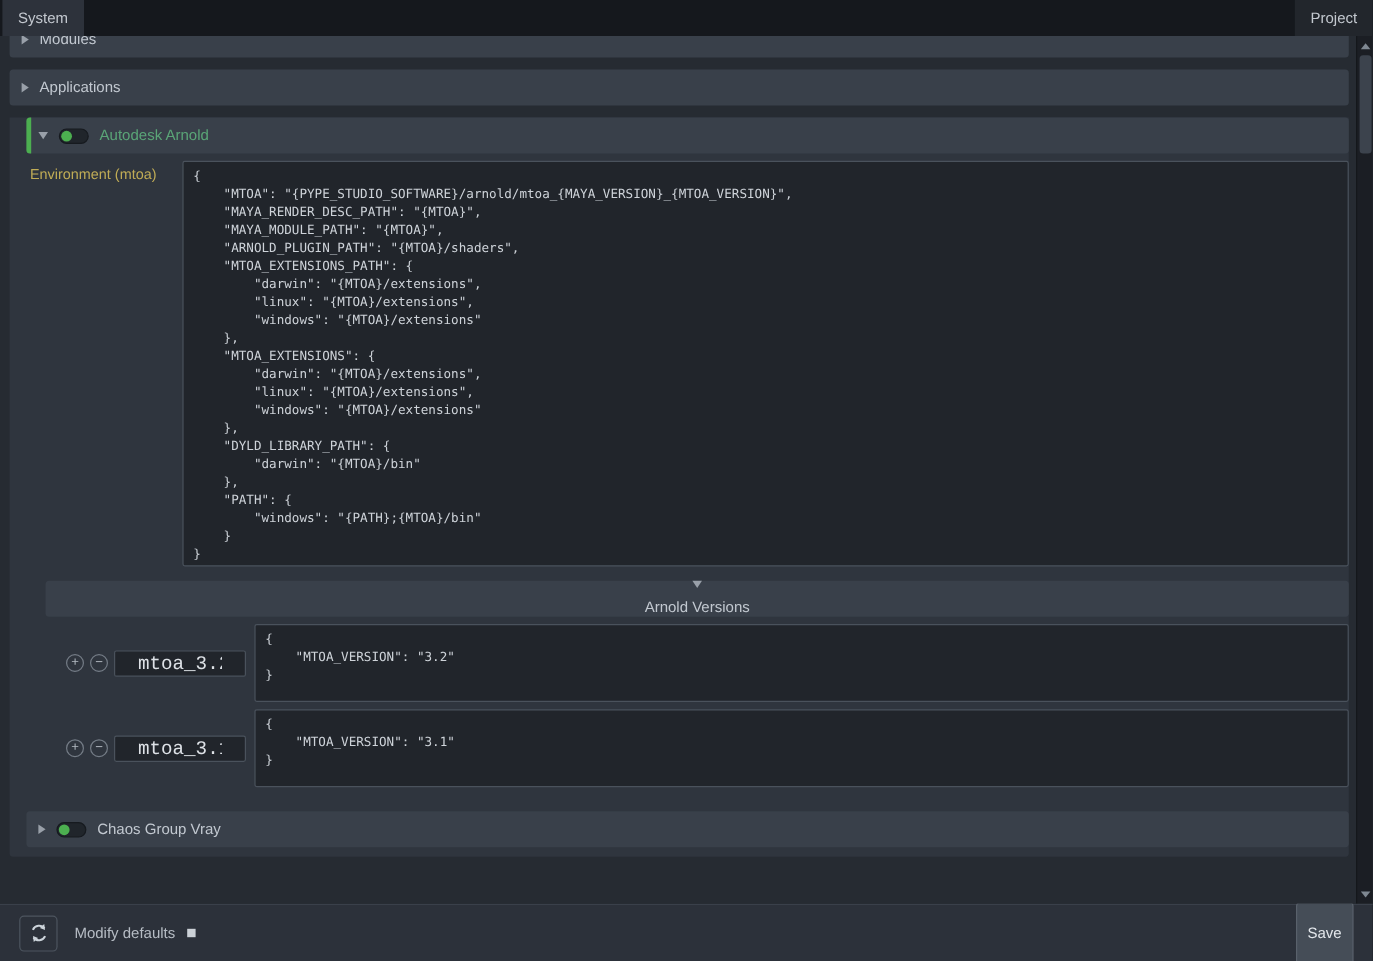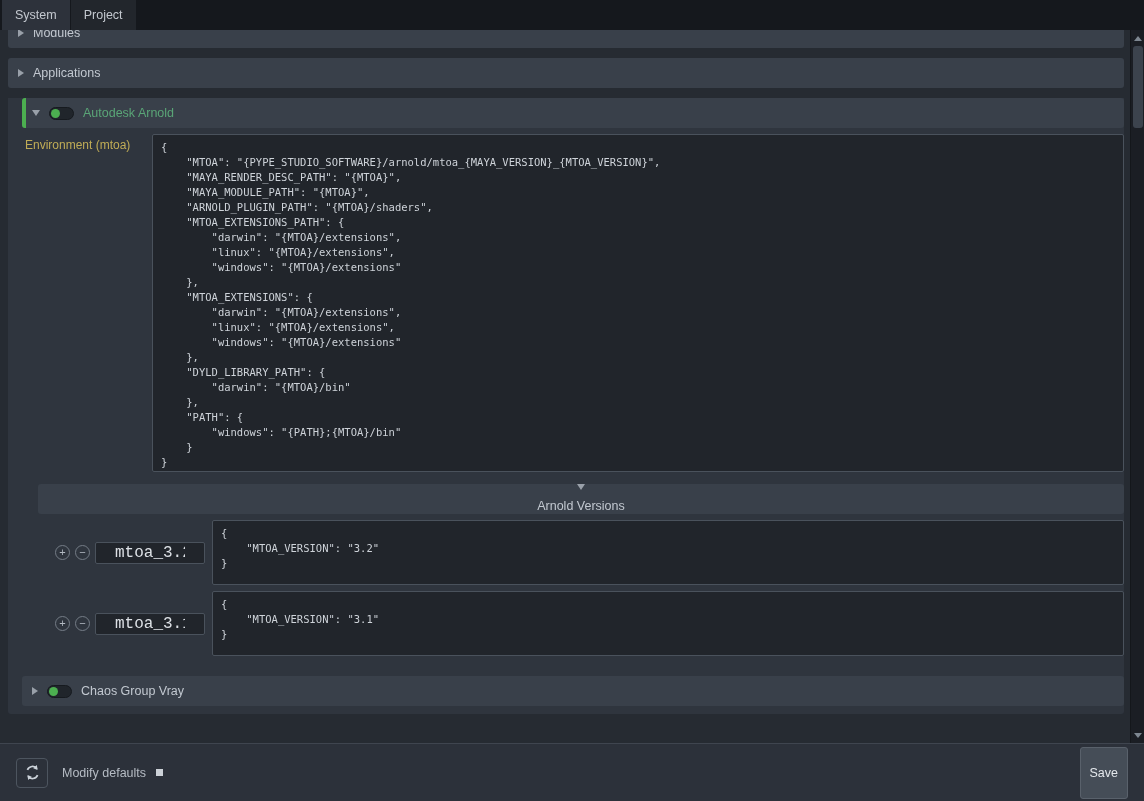--- a/index.html
+++ b/index.html
@@ -6,21 +6,21 @@
   html, body { margin: 0; padding: 0; }
   body {
     width: 1144px; height: 801px; overflow: hidden;
     background: #15181d;
     font-family: "Liberation Sans", sans-serif;
     -webkit-font-smoothing: antialiased;
   }
   .app { width: 100%; height: 100%; display: flex; flex-direction: column; }
 
   
-  .tabbar { flex: none; height: 30px; background: #15181d; display: flex; align-items: stretch; padding-left: 2px; gap: 1px; }
+  .tabbar { flex: none; height: 30px; background: #15181d; display: flex; align-items: stretch; padding-left: 2px; gap: 1px; justify-content: space-between; }
   .tab { padding: 0 13px; display: flex; align-items: center; font-size: 12.5px; color: #c3c8cf; background: #22262c; cursor: default; }
   .tab.active { background: #2d323b; }
 
   
   .scroll-area { position: relative; flex: 1; background: #262b32; overflow: hidden; }
   .content { margin-top: -12px; padding: 0 20px 0 8px; }
 
   .section-header {
     height: 30px; background: #39404a; border-radius: 3px;
     display: flex; align-items: center; gap: 9px; padding: 0 10px;
@@ -76,21 +76,21 @@
 
   
   .scrollbar { position: absolute; top: 0; right: 0; width: 14px; height: 100%; background: #1b1e24; border-left: 1px solid #14171b; }
   .sb-btn { position: absolute; left: 0; width: 14px; height: 14px; display: flex; align-items: center; justify-content: center; }
   .sb-btn.up { top: 1px; } .sb-btn.down { bottom: 1px; }
   .tri-up   { width: 0; height: 0; border-bottom: 5px solid #7e8791; border-left: 4px solid transparent; border-right: 4px solid transparent; }
   .tri-down { width: 0; height: 0; border-top: 5px solid #7e8791; border-left: 4px solid transparent; border-right: 4px solid transparent; }
   .sb-thumb { position: absolute; left: 2px; width: 10px; top: 16px; height: 82px; background: #3c434d; border-radius: 3px; }
 
   
-  .footer { flex: none; height: 58px; background: #2c313a; border-top: 1px solid #3f454f; display: flex; align-items: center; padding: 0 16px; }
+  .footer { flex: none; height: 48px; background: #2c313a; border-top: 1px solid #3f454f; display: flex; align-items: center; padding: 0 16px; }
   .refresh-btn { width: 32px; height: 30px; border: 1px solid #4d555f; border-radius: 4px; background: transparent; display: flex; align-items: center; justify-content: center; padding: 0; cursor: default; }
   .modify-label { margin-left: 14px; color: #b6bcc4; font-size: 12.5px; }
   .modify-box { width: 7px; height: 7px; background: #ccd1d7; margin-left: 10px; flex: none; }
   .save-btn { margin-left: auto; background: #454d57; border: 1px solid #59616b; border-radius: 3px; color: #e4e8ec; font-size: 12.5px; padding: 18px 9px; cursor: default; }
 </style>
 </head>
 <body>
 
 <div class="app">
 

